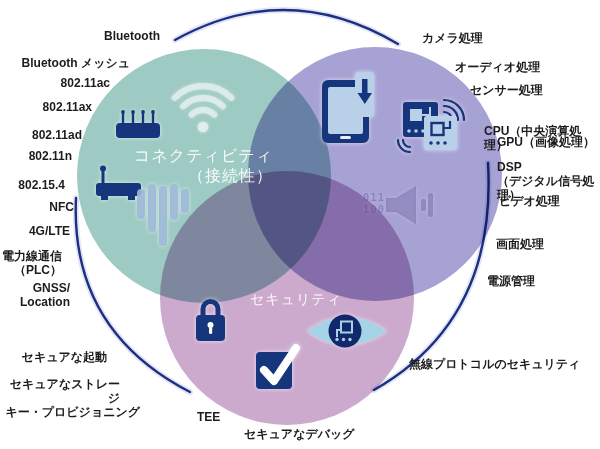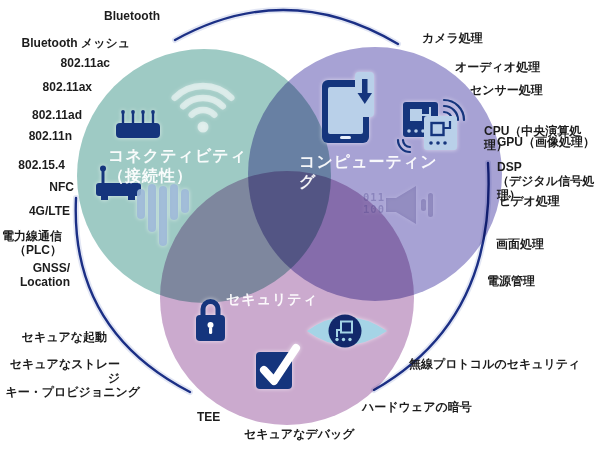--- a/index.html
+++ b/index.html
@@ -6,31 +6,31 @@
   .stage {
     position:relative; width:600px; height:449px; background:#ffffff;
     font-family:"Liberation Sans","DejaVu Sans",sans-serif; overflow:hidden;
   }
   .layer { position:absolute; left:0; top:0; width:600px; height:449px; }
   .circle { position:absolute; width:254px; height:254px; border-radius:50%; mix-blend-mode:multiply; }
   #c-conn { left:77px;  top:49px;  background:#9ecac4; }
   #c-comp { left:248px; top:47px;  background:#a7a2d4; }
   #c-sec  { left:160px; top:171px; background:#cbaace; }
   .title {
-    position:absolute; color:rgba(255,255,255,.93); text-align:left;
-    white-space:pre-line; font-weight:700; letter-spacing:1px; line-height:1.25;
+    position:absolute; color:rgba(255,255,255,.93); text-align:right;
+    white-space:pre-line; font-weight:400; letter-spacing:1px; line-height:1.25;
   }
   #t-conn { left:108px; top:146px; width:165px; font-size:16px; }
   #t-comp { left:299px; top:152px; width:142px; font-size:16px; }
   #t-sec  { left:226px; top:291px; width:116px; font-size:14px; }
   .lbl {
     position:absolute; color:#1c1c1c; font-size:12px; font-weight:600;
     white-space:pre-line; line-height:1.18;
   }
-  .ra { text-align:right; }
+  .ra { text-align:right;margin-top:20px; }
   .icons { filter:drop-shadow(0 0 2px rgba(255,255,255,.65)); }
 </style>
 </head>
 <body>
 
 <div class="stage">
 
   <svg class="layer" viewBox="0 0 600 449" aria-hidden="true">
     <g>
       <path d="M175,40 Q287,-22 398,44" fill="none" stroke="#e2e6f4" stroke-width="6" stroke-linecap="round"></path>
@@ -150,21 +150,20 @@
       <rect x="341" y="321.5" width="11" height="11" fill="none" stroke="#a5d4e6" stroke-width="2"></rect>
       <polyline points="341,330 337,330 337,337" fill="none" stroke="#a5d4e6" stroke-width="2"></polyline>
       <circle cx="337" cy="339.5" r="1.7" fill="#a5d4e6"></circle>
       <circle cx="343.5" cy="339.5" r="1.7" fill="#a5d4e6"></circle>
       <circle cx="350" cy="339.5" r="1.7" fill="#a5d4e6"></circle>
     </g>
   </svg>
 
   <div class="title" id="t-conn">コネクティビティ
 （接続性）</div>
-  <div class="title" id="t-comp">コンピューティング</div>
   <div class="title" id="t-sec">セキュリティ</div>
 
   <span class="lbl ra" style="right:440px;top:9px">Bluetooth</span>
   <span class="lbl ra" style="right:470px;top:36px">Bluetooth メッシュ</span>
   <span class="lbl ra" style="right:490px;top:56px">802.11ac</span>
   <span class="lbl ra" style="right:508px;top:80px">802.11ax</span>
   <span class="lbl ra" style="right:518px;top:108px">802.11ad</span>
   <span class="lbl ra" style="right:528px;top:129px">802.11n</span>
   <span class="lbl ra" style="right:535px;top:158px">802.15.4</span>
   <span class="lbl ra" style="right:526px;top:180px">NFC</span>
@@ -181,18 +180,17 @@
   <span class="lbl" style="left:455px;top:60px">オーディオ処理</span>
   <span class="lbl" style="left:470px;top:83px">センサー処理</span>
   <span class="lbl" style="left:484px;top:124px">CPU（中央演算処理）</span>
   <span class="lbl" style="left:497px;top:135px">GPU（画像処理）</span>
   <span class="lbl" style="left:497px;top:160px">DSP
 （デジタル信号処理）</span>
   <span class="lbl" style="left:499px;top:194px">ビデオ処理</span>
   <span class="lbl" style="left:496px;top:237px">画面処理</span>
   <span class="lbl" style="left:487px;top:274px">電源管理</span>
   <span class="lbl" style="left:409px;top:357px">無線プロトコルのセキュリティ</span>
-  <span class="lbl" style="left:362px;top:400px">ハードウェアの暗号</span>
 
   <span class="lbl" style="left:197px;top:410px">TEE</span>
   <span class="lbl" style="left:244px;top:427px">セキュアなデバッグ</span>
 
 </div>
 
 </body></html>

